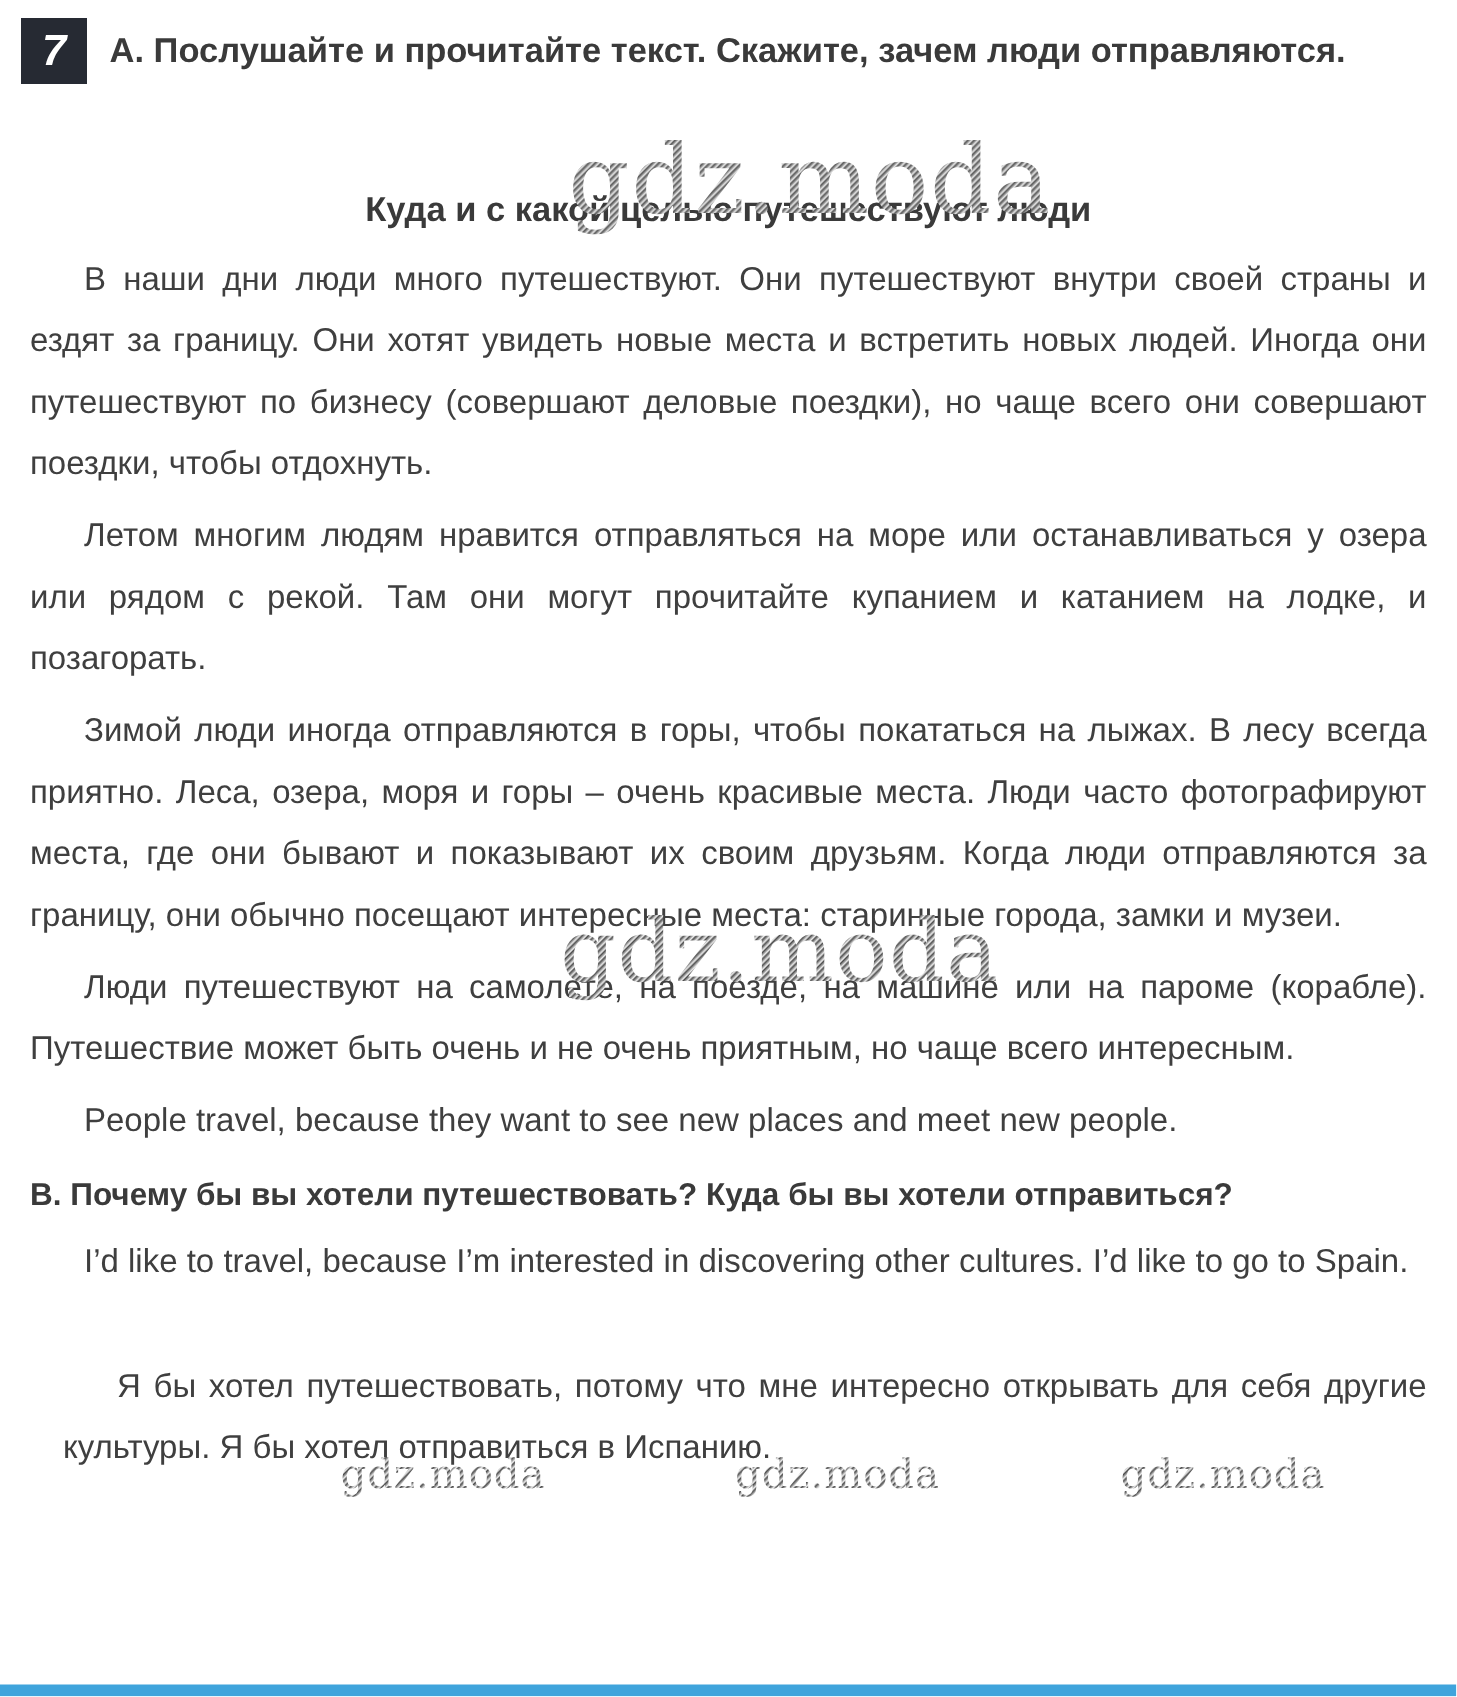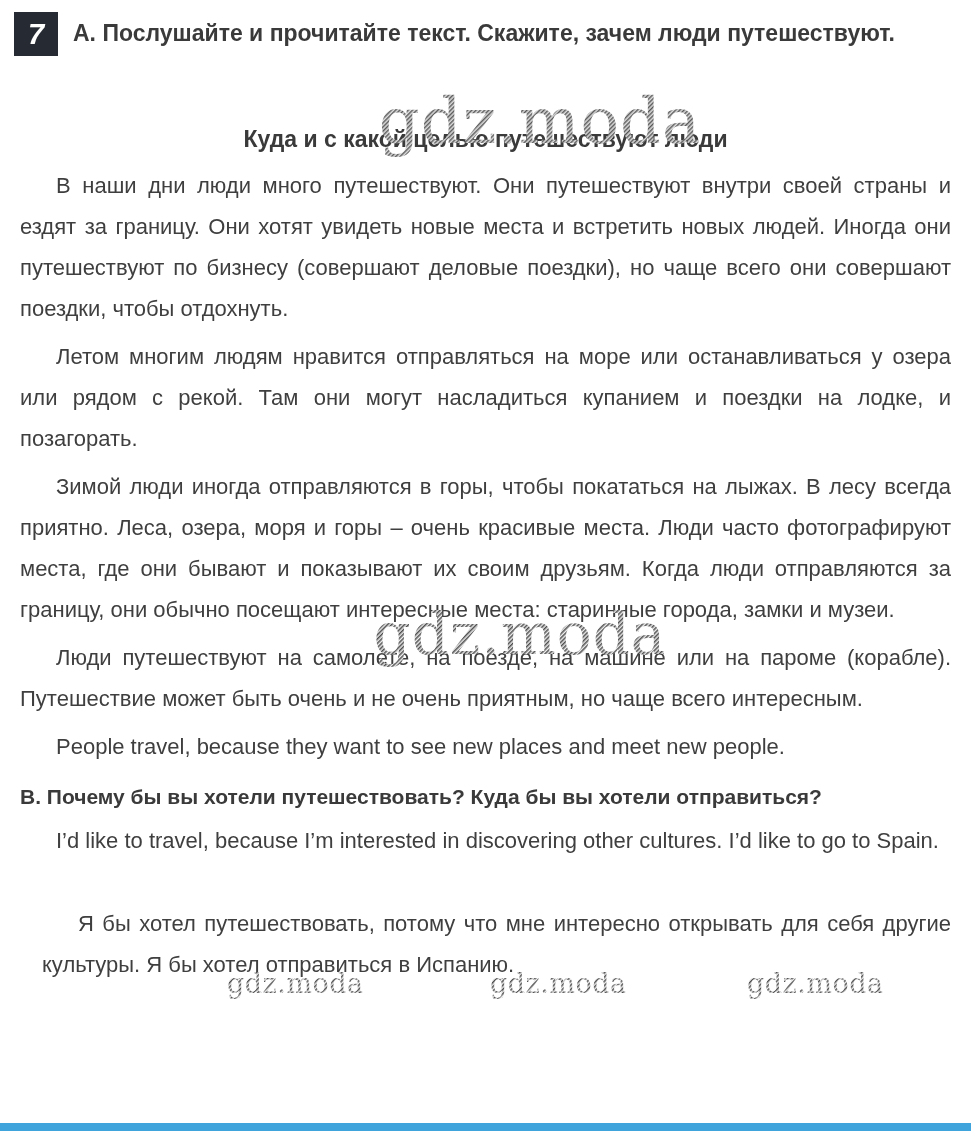--- a/index.html
+++ b/index.html
@@ -95,30 +95,30 @@
     background: #3fa4dc;
   }
 </style>
 </head>
 <body>
 
 <div class="page">
 
   <div class="header-row">
     <div class="badge">7</div>
-    <h1 class="task-title">А. Послушайте и прочитайте текст. Скажите, зачем люди путешествуют.</h1>
+    <h1 class="task-title">А. Послушайте и прочитайте текст. Скажите, зачем люди отправляются.</h1>
   </div>
 
   <span class="wm wm-1">gdz.moda</span>
 
   <h2 class="text-title">Куда и с какой целью путешествуют люди</h2>
 
   <div class="content">
     <p class="body">В наши дни люди много путешествуют. Они путешествуют внутри своей страны и ездят за границу. Они хотят увидеть новые места и встретить новых людей. Иногда они путешествуют по бизнесу (совершают деловые поездки), но чаще всего они совершают поездки, чтобы отдохнуть.</p>
-    <p class="body">Летом многим людям нравится отправляться на море или останавливаться у озера или рядом с рекой. Там они могут насладиться купанием и поездки на лодке, и позагорать.</p>
+    <p class="body">Летом многим людям нравится отправляться на море или останавливаться у озера или рядом с рекой. Там они могут прочитайте купанием и катанием на лодке, и позагорать.</p>
     <p class="body">Зимой люди иногда отправляются в горы, чтобы покататься на лыжах. В лесу всегда приятно. Леса, озера, моря и горы – очень красивые места. Люди часто фотографируют места, где они бывают и показывают их своим друзьям. Когда люди отправляются за границу, они обычно посещают интересные места: старинные города, замки и музеи.</p>
     <p class="body">Люди путешествуют на самолете, на поезде, на машине или на пароме (корабле). Путешествие может быть очень и не очень приятным, но чаще всего интересным.</p>
 
     <p class="body answer-en">People travel, because they want to see new places and meet new people.</p>
 
     <h2 class="section-b">В. Почему бы вы хотели путешествовать? Куда бы вы хотели отправиться?</h2>
 
     <p class="body">I’d like to travel, because I’m interested in discovering other cultures. I’d like to go to Spain.</p>
 
     <p class="body answer-ru">Я бы хотел путешествовать, потому что мне интересно открывать для себя другие культуры. Я бы хотел отправиться в Испанию.</p>

